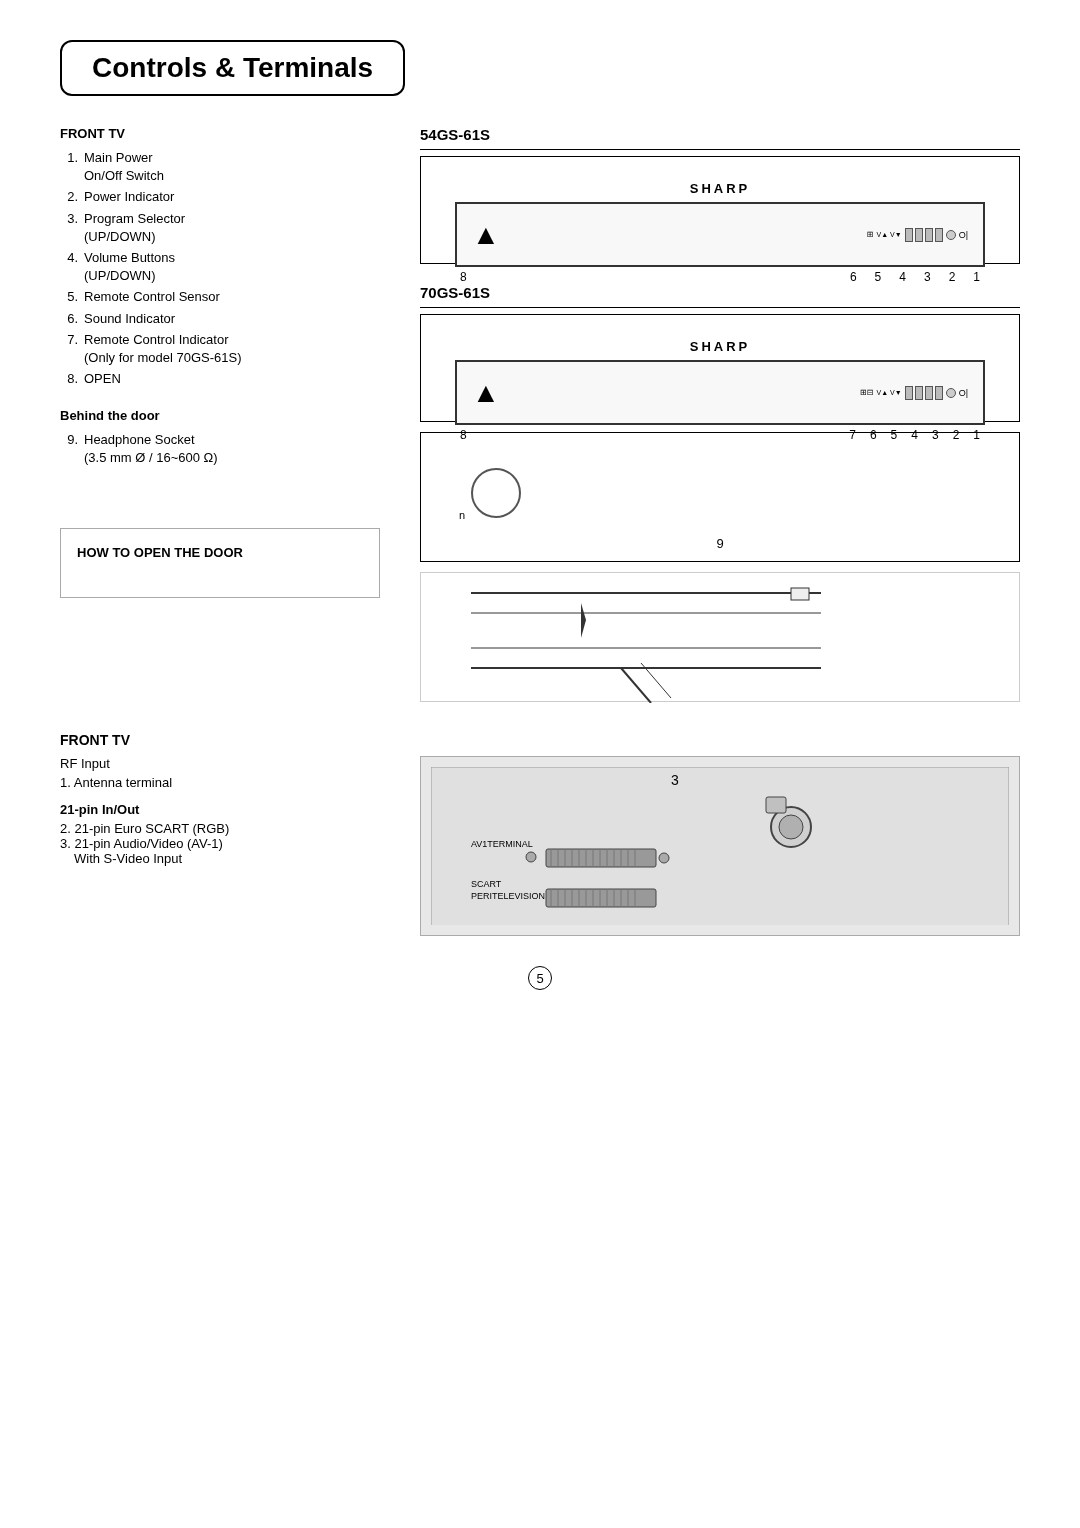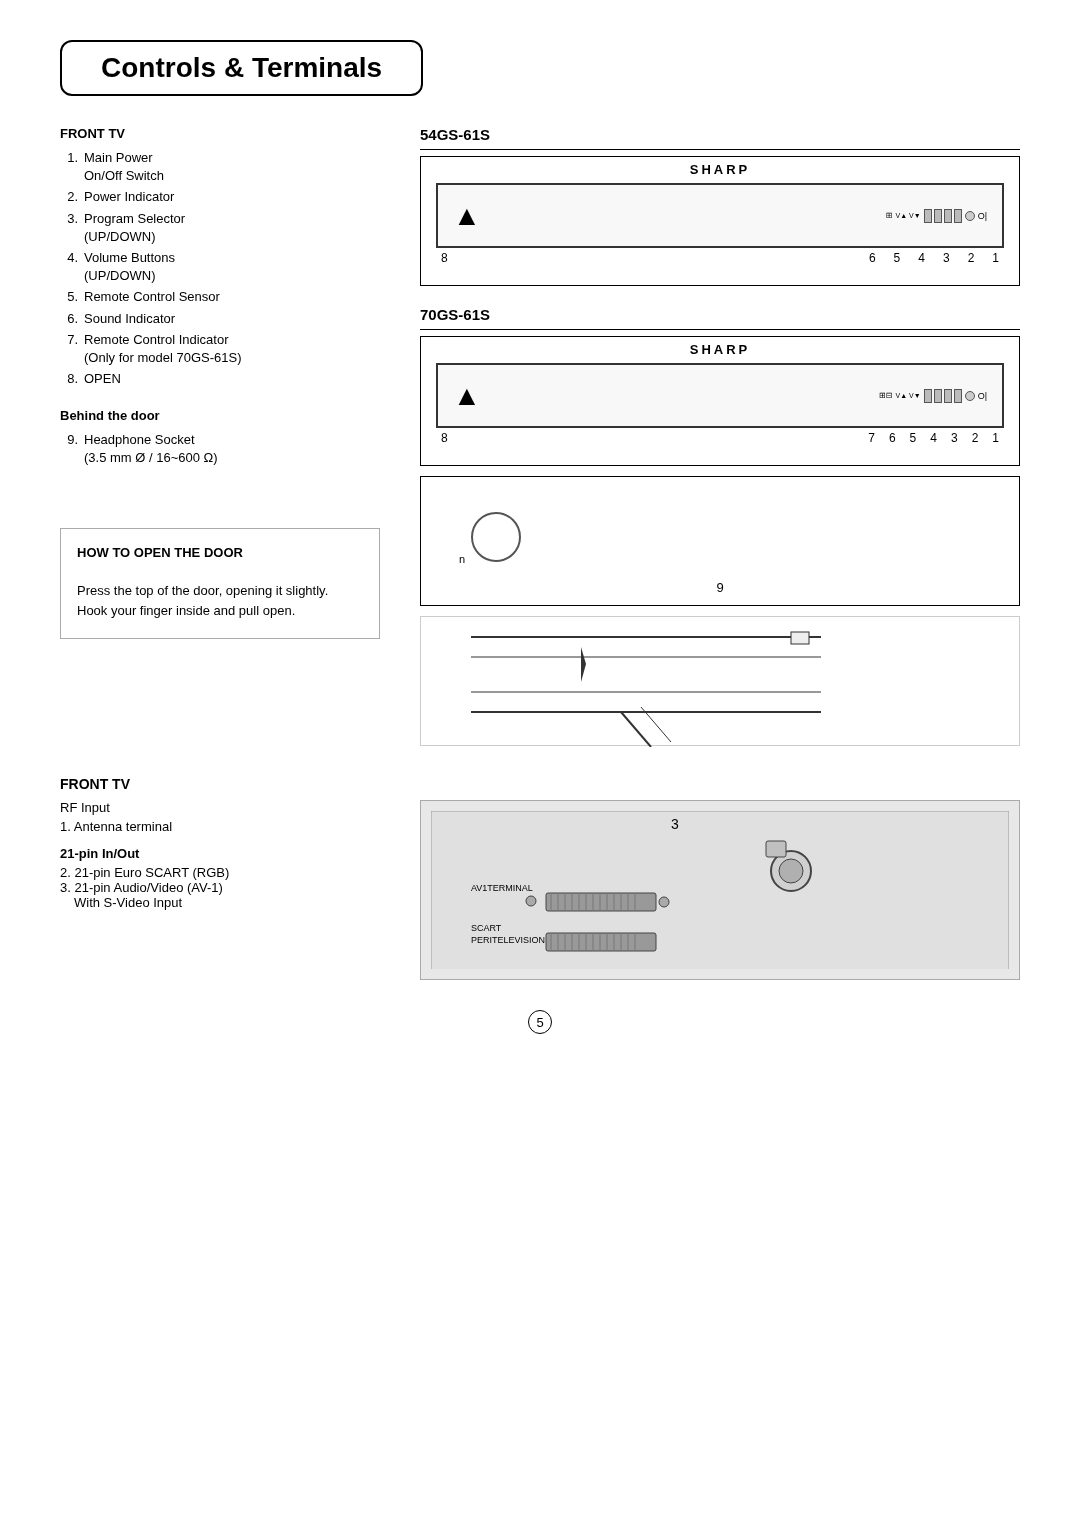--- a/index.html
+++ b/index.html
@@ -10,21 +10,21 @@
       color: #000;
       width: 1080px;
       min-height: 1528px;
       padding: 40px 60px;
     }
     .page-title {
       font-size: 28px;
       font-weight: bold;
       border: 2px solid #000;
       border-radius: 12px;
-      padding: 10px 39px;
+      padding: 10px 30px;
       display: inline-block;
       margin-bottom: 30px;
     }
     .main-content {
       display: flex;
       gap: 40px;
     }
     .left-col {
       width: 320px;
       flex-shrink: 0;
@@ -52,24 +52,24 @@
       min-width: 18px;
       text-align: right;
     }
     .model-label {
       font-size: 15px;
       font-weight: bold;
       margin-bottom: 6px;
     }
     .tv-diagram {
       border: 1px solid #000;
-      padding: 5px;
+      padding: 24px;
       margin-bottom: 8px;
       position: relative;
-      height: 130px;
+      height: 108px;
     }
     .sharp-logo {
       text-align: center;
       font-size: 13px;
       font-weight: bold;
       letter-spacing: 3px;
       margin-bottom: 6px;
     }
     .divider {
       border: none;
@@ -221,24 +221,20 @@
       <ul class="numbered-list">
         <li>
           <span class="num">9.</span>
           <span>Headphone Socket<br>(3.5 mm Ø / 16~600 Ω)</span>
         </li>
       </ul>
     </div>
 
     <div style="margin-top: 60px; border:1px solid #aaa; padding:16px;">
       <div class="how-to-open-heading">HOW TO OPEN THE DOOR</div>
-      <p style="line-height:1.6; font-size:13px;">
-        Press the top of the door, opening it slightly.<br>
-        Hook your finger inside and pull open.
-      </p>
     </div>
   </div>
 
   <div class="right-col">
 
     <div>
       <div class="model-label">54GS-61S</div>
       <hr class="divider">
       <div class="tv-diagram">
         <div class="sharp-logo">SHARP</div>

